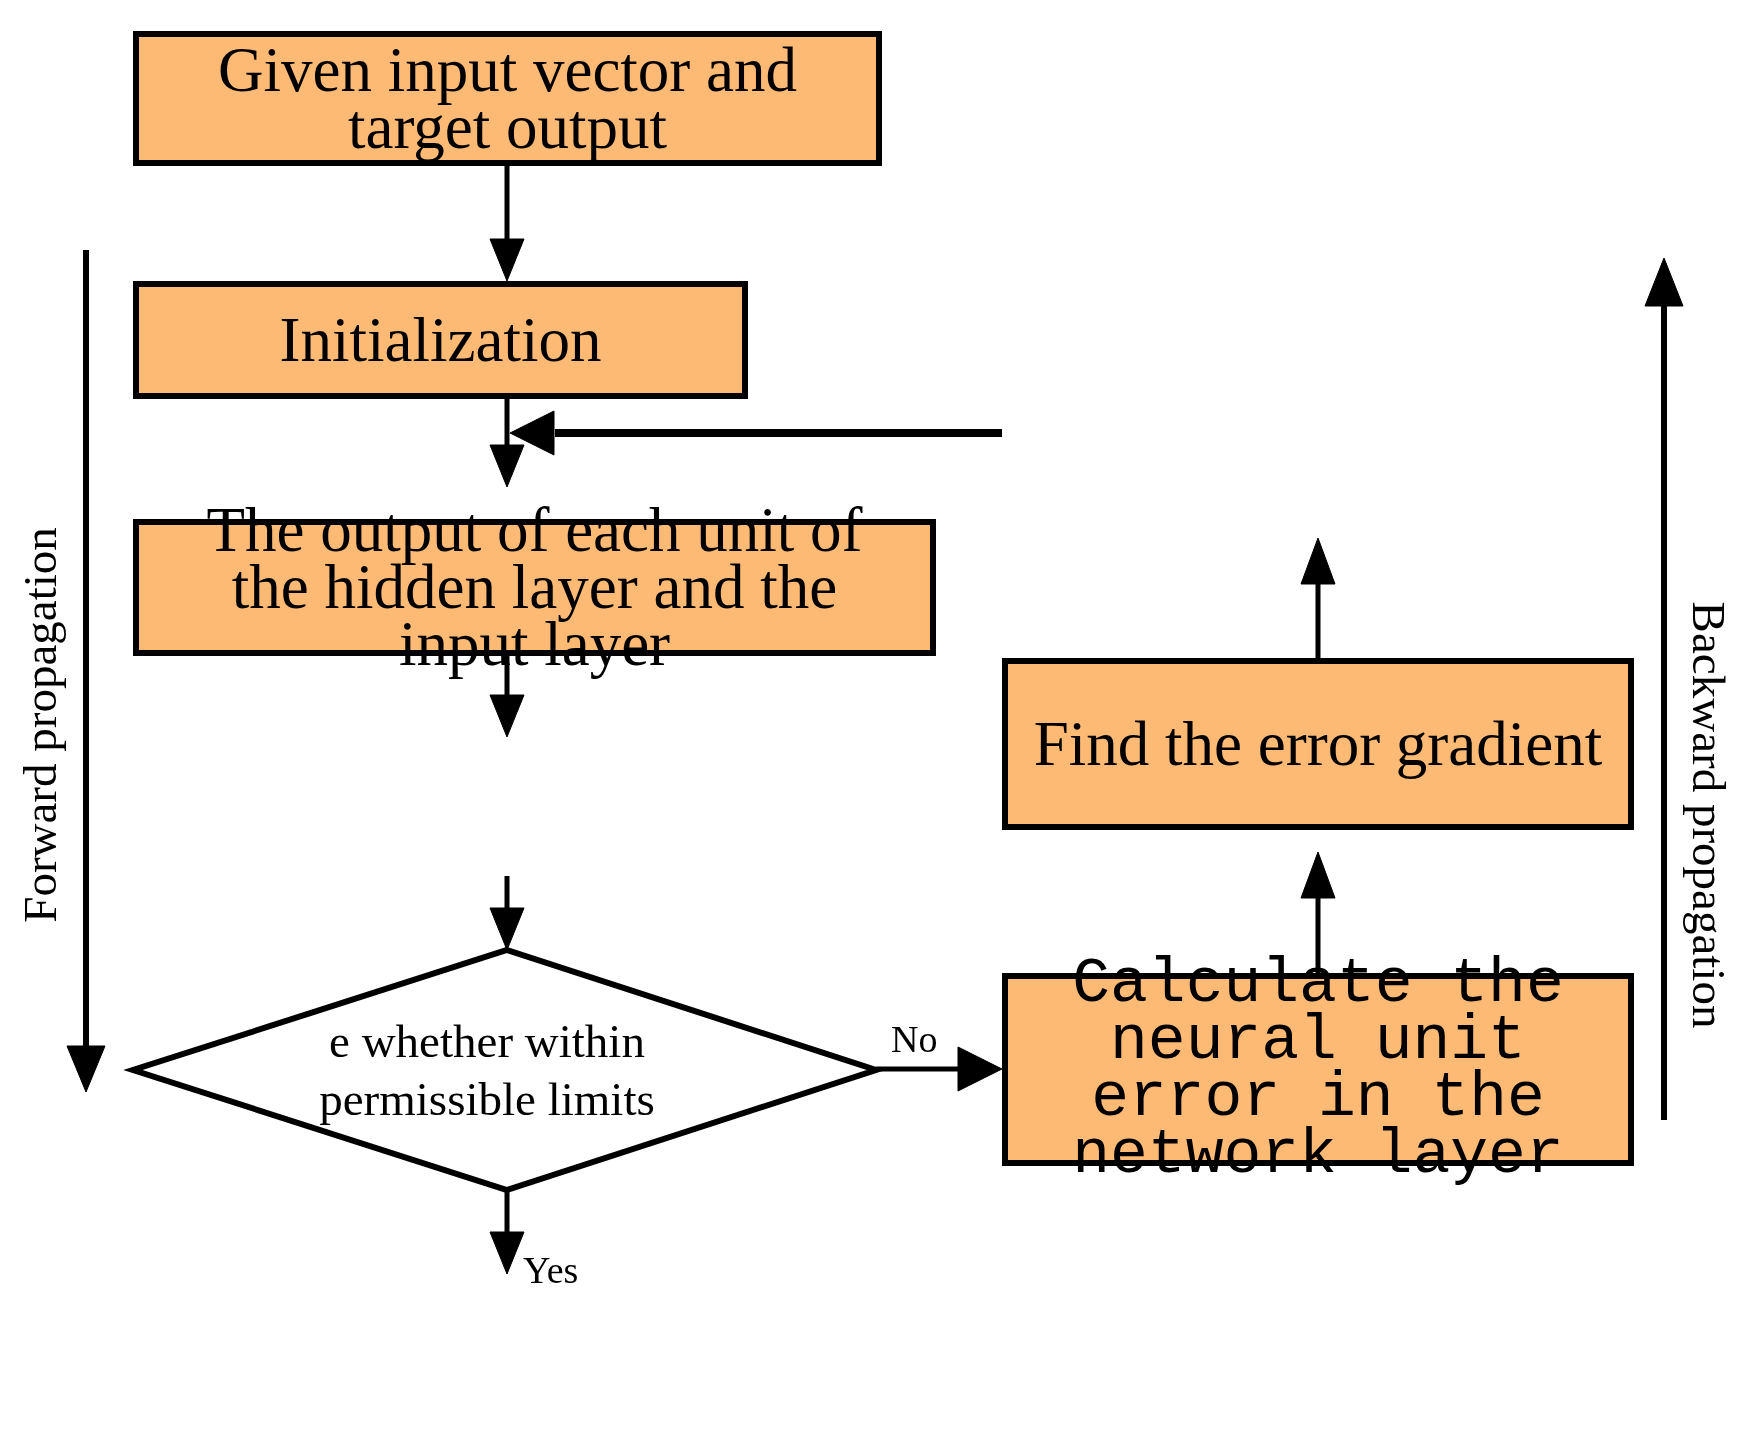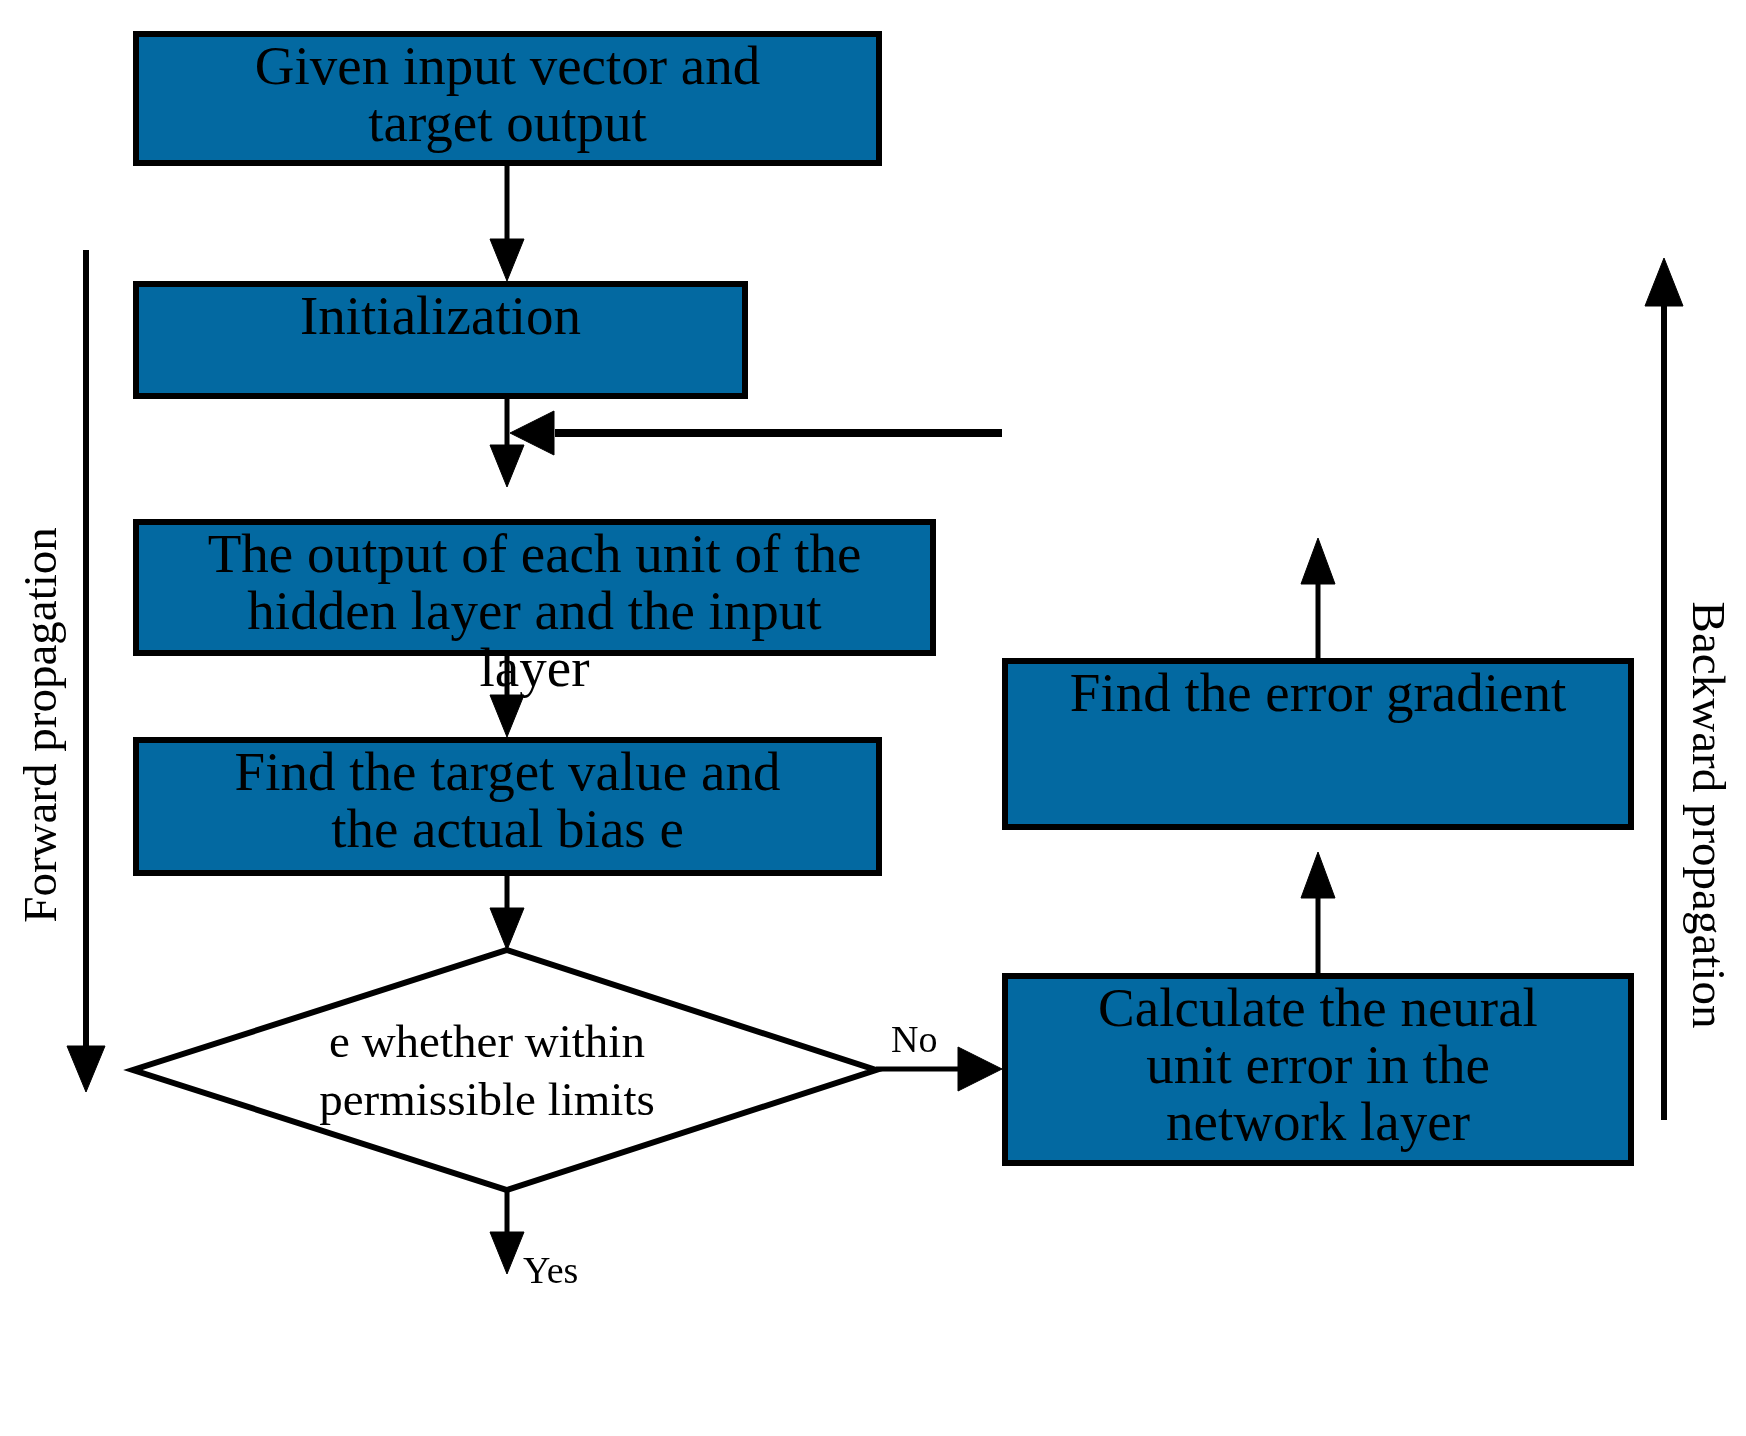--- a/index.html
+++ b/index.html
@@ -14,26 +14,26 @@
   }
   .connector-layer {
     position: absolute;
     left: 0; top: 0;
     width: 1746px; height: 1436px;
   }
   .node {
     position: absolute;
     box-sizing: border-box;
     border: 6px solid #000;
-    background: #0369a1;
+    background: #fdba74;
     display: flex;
-    align-items: flex-start;
+    align-items: center;
     justify-content: center;
     text-align: center;
-    font-size: 55px;
+    font-size: 63px;
     line-height: 57px;
   }
   .node span { display: block; }
   .decision-label {
     position: absolute;
     display: flex;
     align-items: center;
     text-align: center;
     font-size: 47px;
     line-height: 58px;
@@ -127,35 +127,32 @@
   </div>
 
   <div class="node" style="left:133px; top:281px; width:615px; height:118px;">
     <span>Initialization</span>
   </div>
 
   <div class="node" style="left:133px; top:487px; width:803px; height:137px;margin-top:32px;">
     <span style="max-width:660px;">The output of each unit of the hidden layer and the input layer</span>
   </div>
 
-  <div class="node" style="left:133px; top:737px; width:749px; height:139px;">
-    <span style="max-width:600px;">Find the target value and the actual bias e</span>
-  </div>
 
   <div class="decision-label" style="left:277px; top:980px; width:460px; height:180px;">
     <span style="max-width:420px;">e whether within permissible limits</span>
   </div>
 
 
 
   <div class="node" style="left:1002px; top:658px; width:632px; height:172px;">
     <span>Find the error gradient</span>
   </div>
 
-  <div class="node" style="left:1002px; top:973px; width:632px; height:193px;">
+  <div class="node" style="left:1002px; top:973px; width:632px; height:193px;font-family:Liberation Mono, monospace;">
     <span style="max-width:520px;">Calculate the neural unit error in the network layer</span>
   </div>
 
   <div class="edge-label" style="left:523px; top:1245px;">Yes</div>
 
   <div class="edge-label" style="left:891px; top:1014px;">No</div>
 
   <div class="vlabel-anchor ccw" style="left:40px; top:725px;">
     <span>Forward propagation</span>
   </div>

